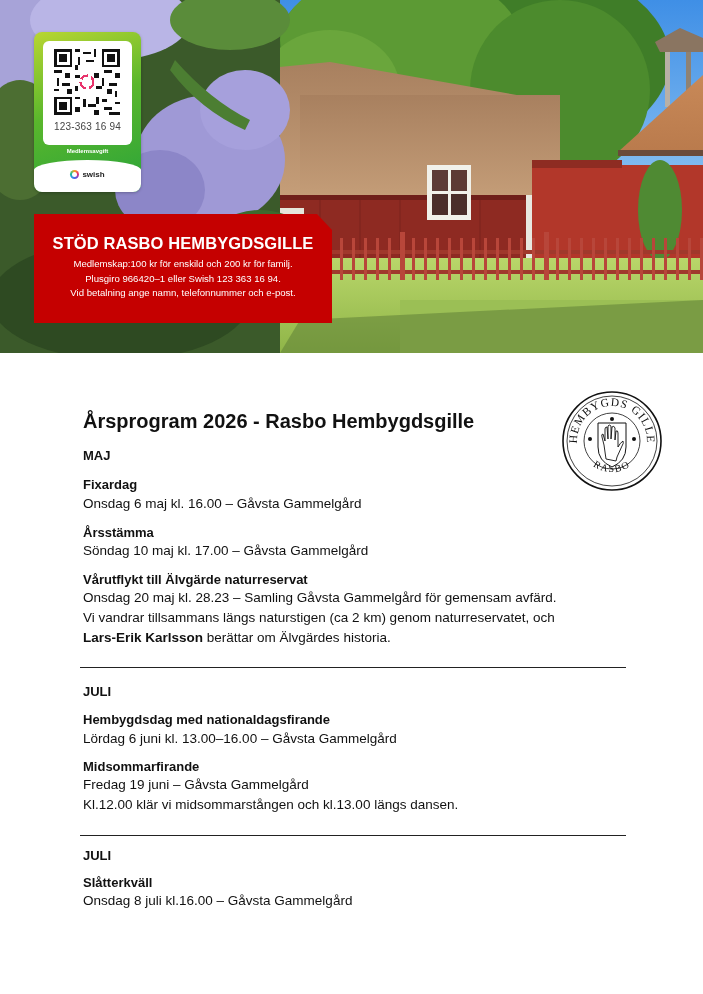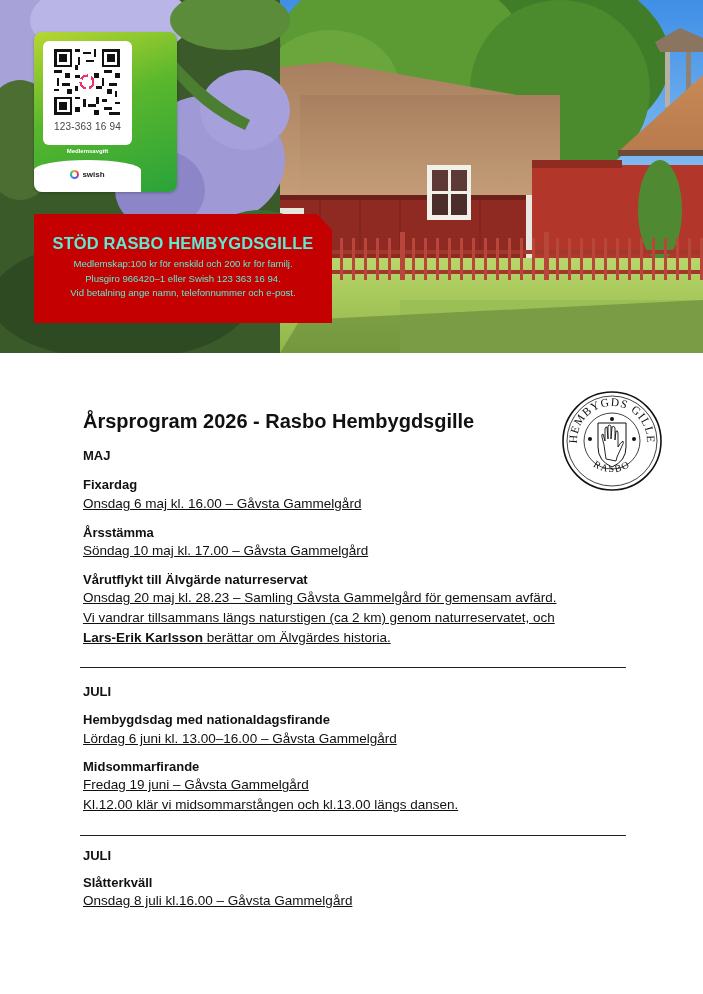--- a/index.html
+++ b/index.html
@@ -6,47 +6,47 @@
   body { width:703px; height:994px; background:#ffffff; position:relative; overflow:hidden;
          font-family:"Liberation Sans", sans-serif; color:#111; }
 
   
   .hero { position:absolute; left:0; top:0; width:703px; height:353px; overflow:hidden; }
   .hero svg.photo { position:absolute; left:0; top:0; width:703px; height:353px; }
 
   
   .swish-card { position:absolute; left:34px; top:32px; width:107px; height:160px; border-radius:8px;
                 background:linear-gradient(160deg,#b9d632 0%,#5ab72c 45%,#2aa33a 100%); overflow:hidden;
-                box-shadow:0 1px 3px rgba(0,0,0,.25);padding-left:36px; }
+                box-shadow:0 1px 3px rgba(0,0,0,.25); }
   .swish-inner { position:absolute; left:9px; top:9px; width:89px; height:104px; background:#fff; border-radius:6px; }
   .qr { position:absolute; left:11px; top:8px; width:66px; height:66px; }
   .swish-number { position:absolute; left:0; top:80px; width:89px; text-align:center; font-size:10px;
                   color:#444; letter-spacing:0.2px; }
   .swish-label { position:absolute; left:0; top:116px; width:107px; text-align:center; font-size:6px;
                  color:#fff; font-weight:bold; }
   .swish-bottom { position:absolute; left:0; top:128px; width:107px; height:40px; background:#fff;
                   border-radius:50% 50% 0 0 / 10px 10px 0 0; }
   .swish-logo { position:absolute; left:0; top:138px; width:107px; text-align:center; font-size:8px;
                 color:#222; font-weight:bold; display:flex; justify-content:center; align-items:flex-end; gap:3px; }
   .swish-logo .ring { width:9px; height:9px; border-radius:50%;
                       background:conic-gradient(#f9a11b,#e8336b,#6b4bd8,#2d8cf0,#21c48b,#f9a11b); position:relative; }
   .swish-logo .ring::after { content:""; position:absolute; left:2px; top:2px; width:5px; height:5px;
                              border-radius:50%; background:#fff; }
 
   
   .info-box { position:absolute; left:34px; top:214px; width:298px; height:109px; background:#c50000;
-              clip-path:polygon(0 0, 283px 0, 298px 16px, 298px 109px, 0 109px); color:#5eead4; text-align:center; }
+              clip-path:polygon(0 0, 283px 0, 298px 16px, 298px 109px, 0 109px); color:#ffffff; text-align:center; }
   .info-title { margin-top:20px; font-size:16.5px; font-weight:bold; letter-spacing:0.1px; }
   .info-lines { margin-top:4px; font-size:9.6px; line-height:14.5px; }
   .page-title { position:absolute; left:83px; top:410px; font-size:20px; font-weight:bold; margin:0;text-align:right; }
   .seal { position:absolute; left:560px; top:389px; width:104px; height:104px; }
 
   .month { position:absolute; left:83px; font-size:13px; font-weight:bold; }
   .ev-title { position:absolute; left:83px; font-size:13px; font-weight:bold; }
-  .ev-line { position:absolute; left:83px; font-size:13.5px; white-space:nowrap;text-decoration:underline; }
+  .ev-line { position:absolute; left:83px; font-size:13.5px; white-space:nowrap; }
   .divider { position:absolute; left:80px; width:546px; height:0; border-top:1.4px solid #222; }
   b.inline { font-weight:bold; }
 </style>
 </head>
 <body>
 
 <div class="hero">
   <svg class="photo" viewBox="0 0 703 353" preserveAspectRatio="none">
     <defs>
       <linearGradient id="sky" x1="0" y1="0" x2="0" y2="1">

